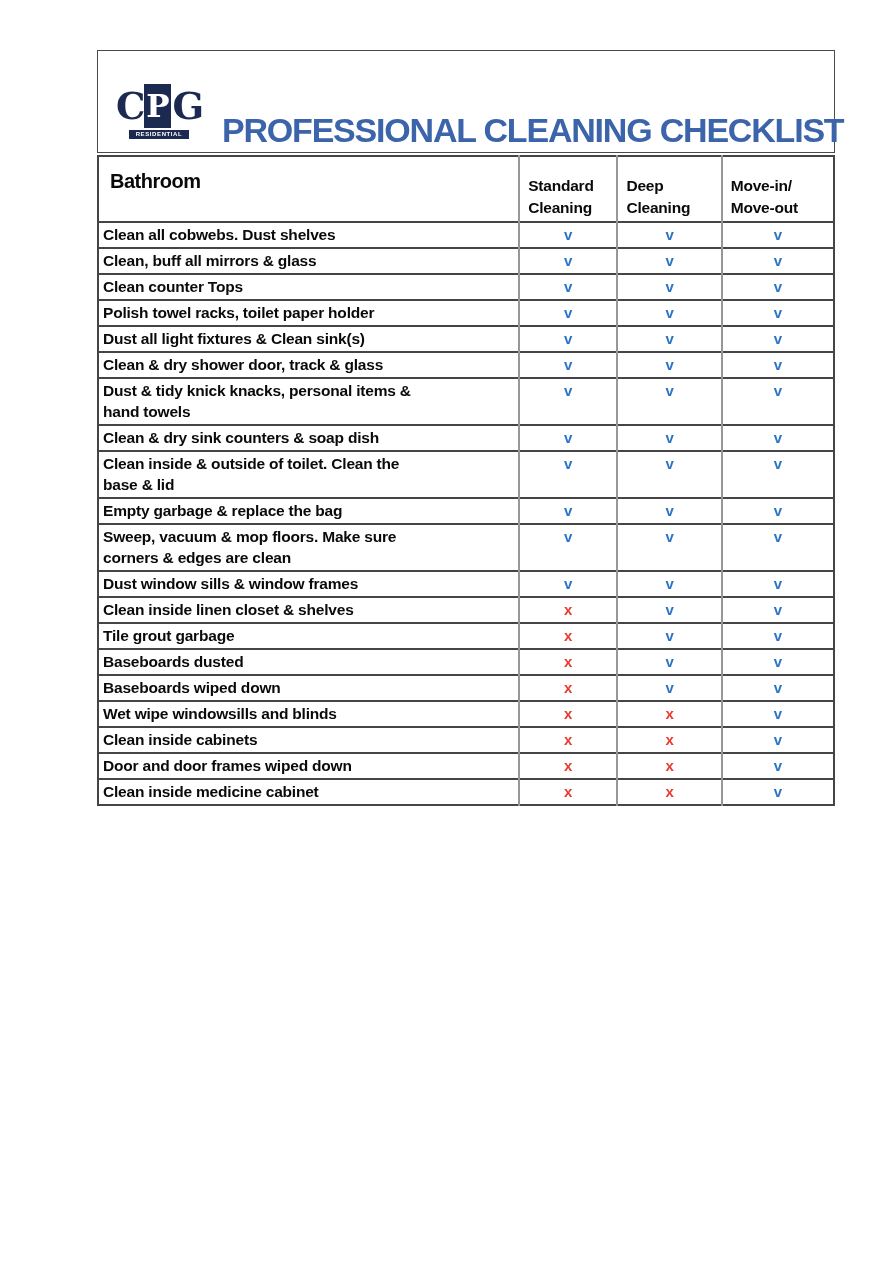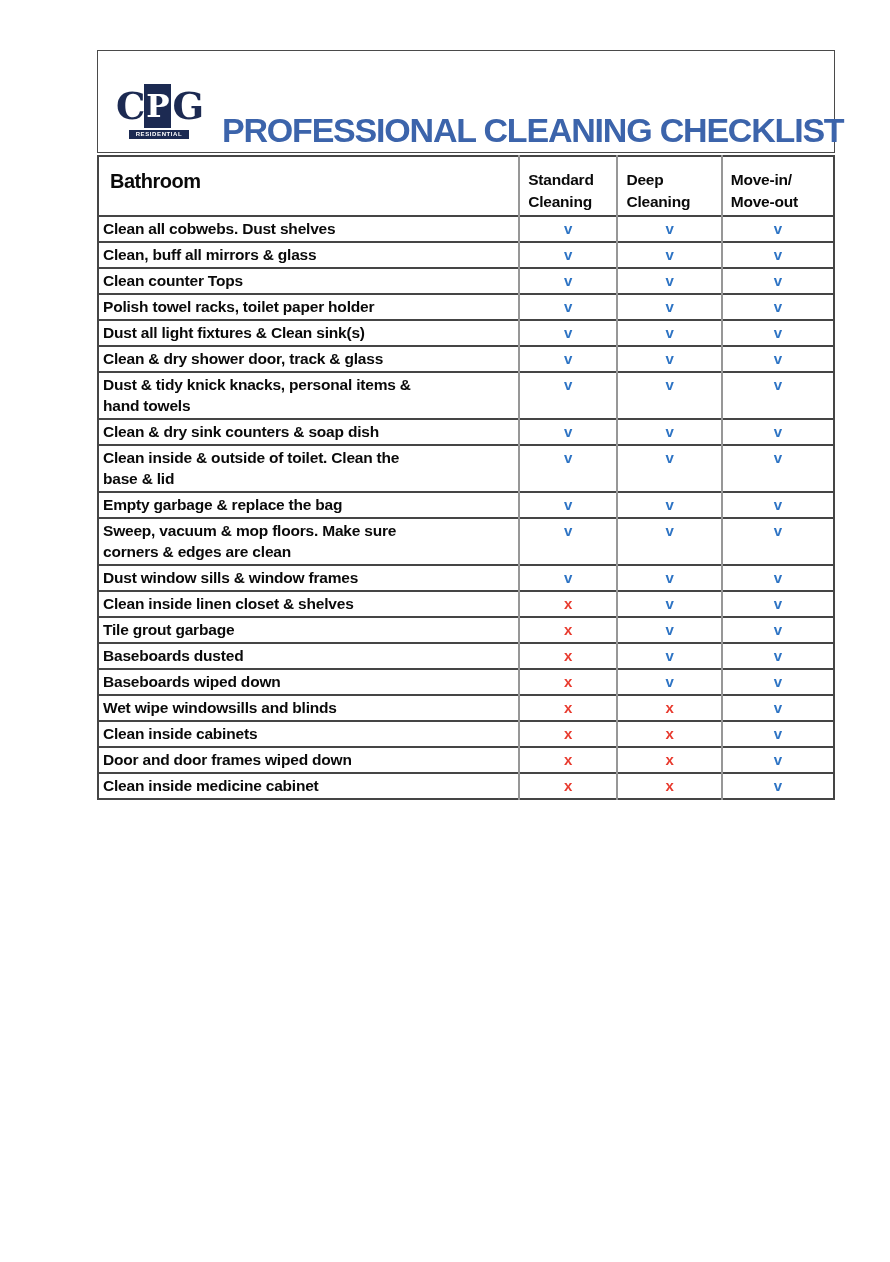--- a/index.html
+++ b/index.html
@@ -23,21 +23,21 @@
   .logo-letters .lchar{letter-spacing:-2px;}
   .logo-pbox{background:var(--logo-navy);color:#ffffff;width:27px;height:44px;display:flex;align-items:center;justify-content:center;font-size:31px;margin:0 1px;}
   .logo-bar{margin:2px auto 0;background:var(--logo-navy);color:#ffffff;width:60px;text-align:center;font-family:"Liberation Sans",sans-serif;font-size:6px;font-weight:bold;letter-spacing:.6px;padding:1px 0 2px;}
   .doc-title{position:absolute;left:124px;top:40px;width:600px;font-size:34px;font-weight:bold;color:var(--accent-blue);letter-spacing:-1.2px;white-space:nowrap;margin-top:20px;}
 
   
   table.checklist{position:absolute;left:97px;top:155px;width:738px;border-collapse:collapse;table-layout:fixed;border:2px solid var(--line-dark);}
   th,td{border-top:2px solid var(--line-dark);border-left:2px solid var(--line-gray);color:var(--ink);vertical-align:top;}
   th{border-top:none;text-align:left;}
   tr th:first-child,tr td:first-child{border-left:none;}
-  th.col{font-size:15.5px;line-height:22px;padding:12px 6px 2px 8px;white-space:pre-line;letter-spacing:-0.2px;}
+  th.col{font-size:15.5px;line-height:22px;padding:18px 6px 2px 8px;white-space:pre-line;letter-spacing:-0.2px;}
   th.section{font-size:20px;line-height:30px;padding:9px 8px 6px 11px;letter-spacing:-0.5px;font-family:"Liberation Sans",sans-serif;}
   td.task{font-size:15.5px;font-weight:bold;line-height:21px;padding:1px 4px 2px;letter-spacing:-0.2px;white-space:pre-line;}
   td.mark{font-size:15px;font-weight:bold;text-align:center;line-height:21px;padding:1px 2px 2px;}
   td.mark.yes{color:var(--check-blue);}
   td.mark.no{color:var(--x-red);}
 </style>
 </head>
 <body>
 
 <div class="page">

